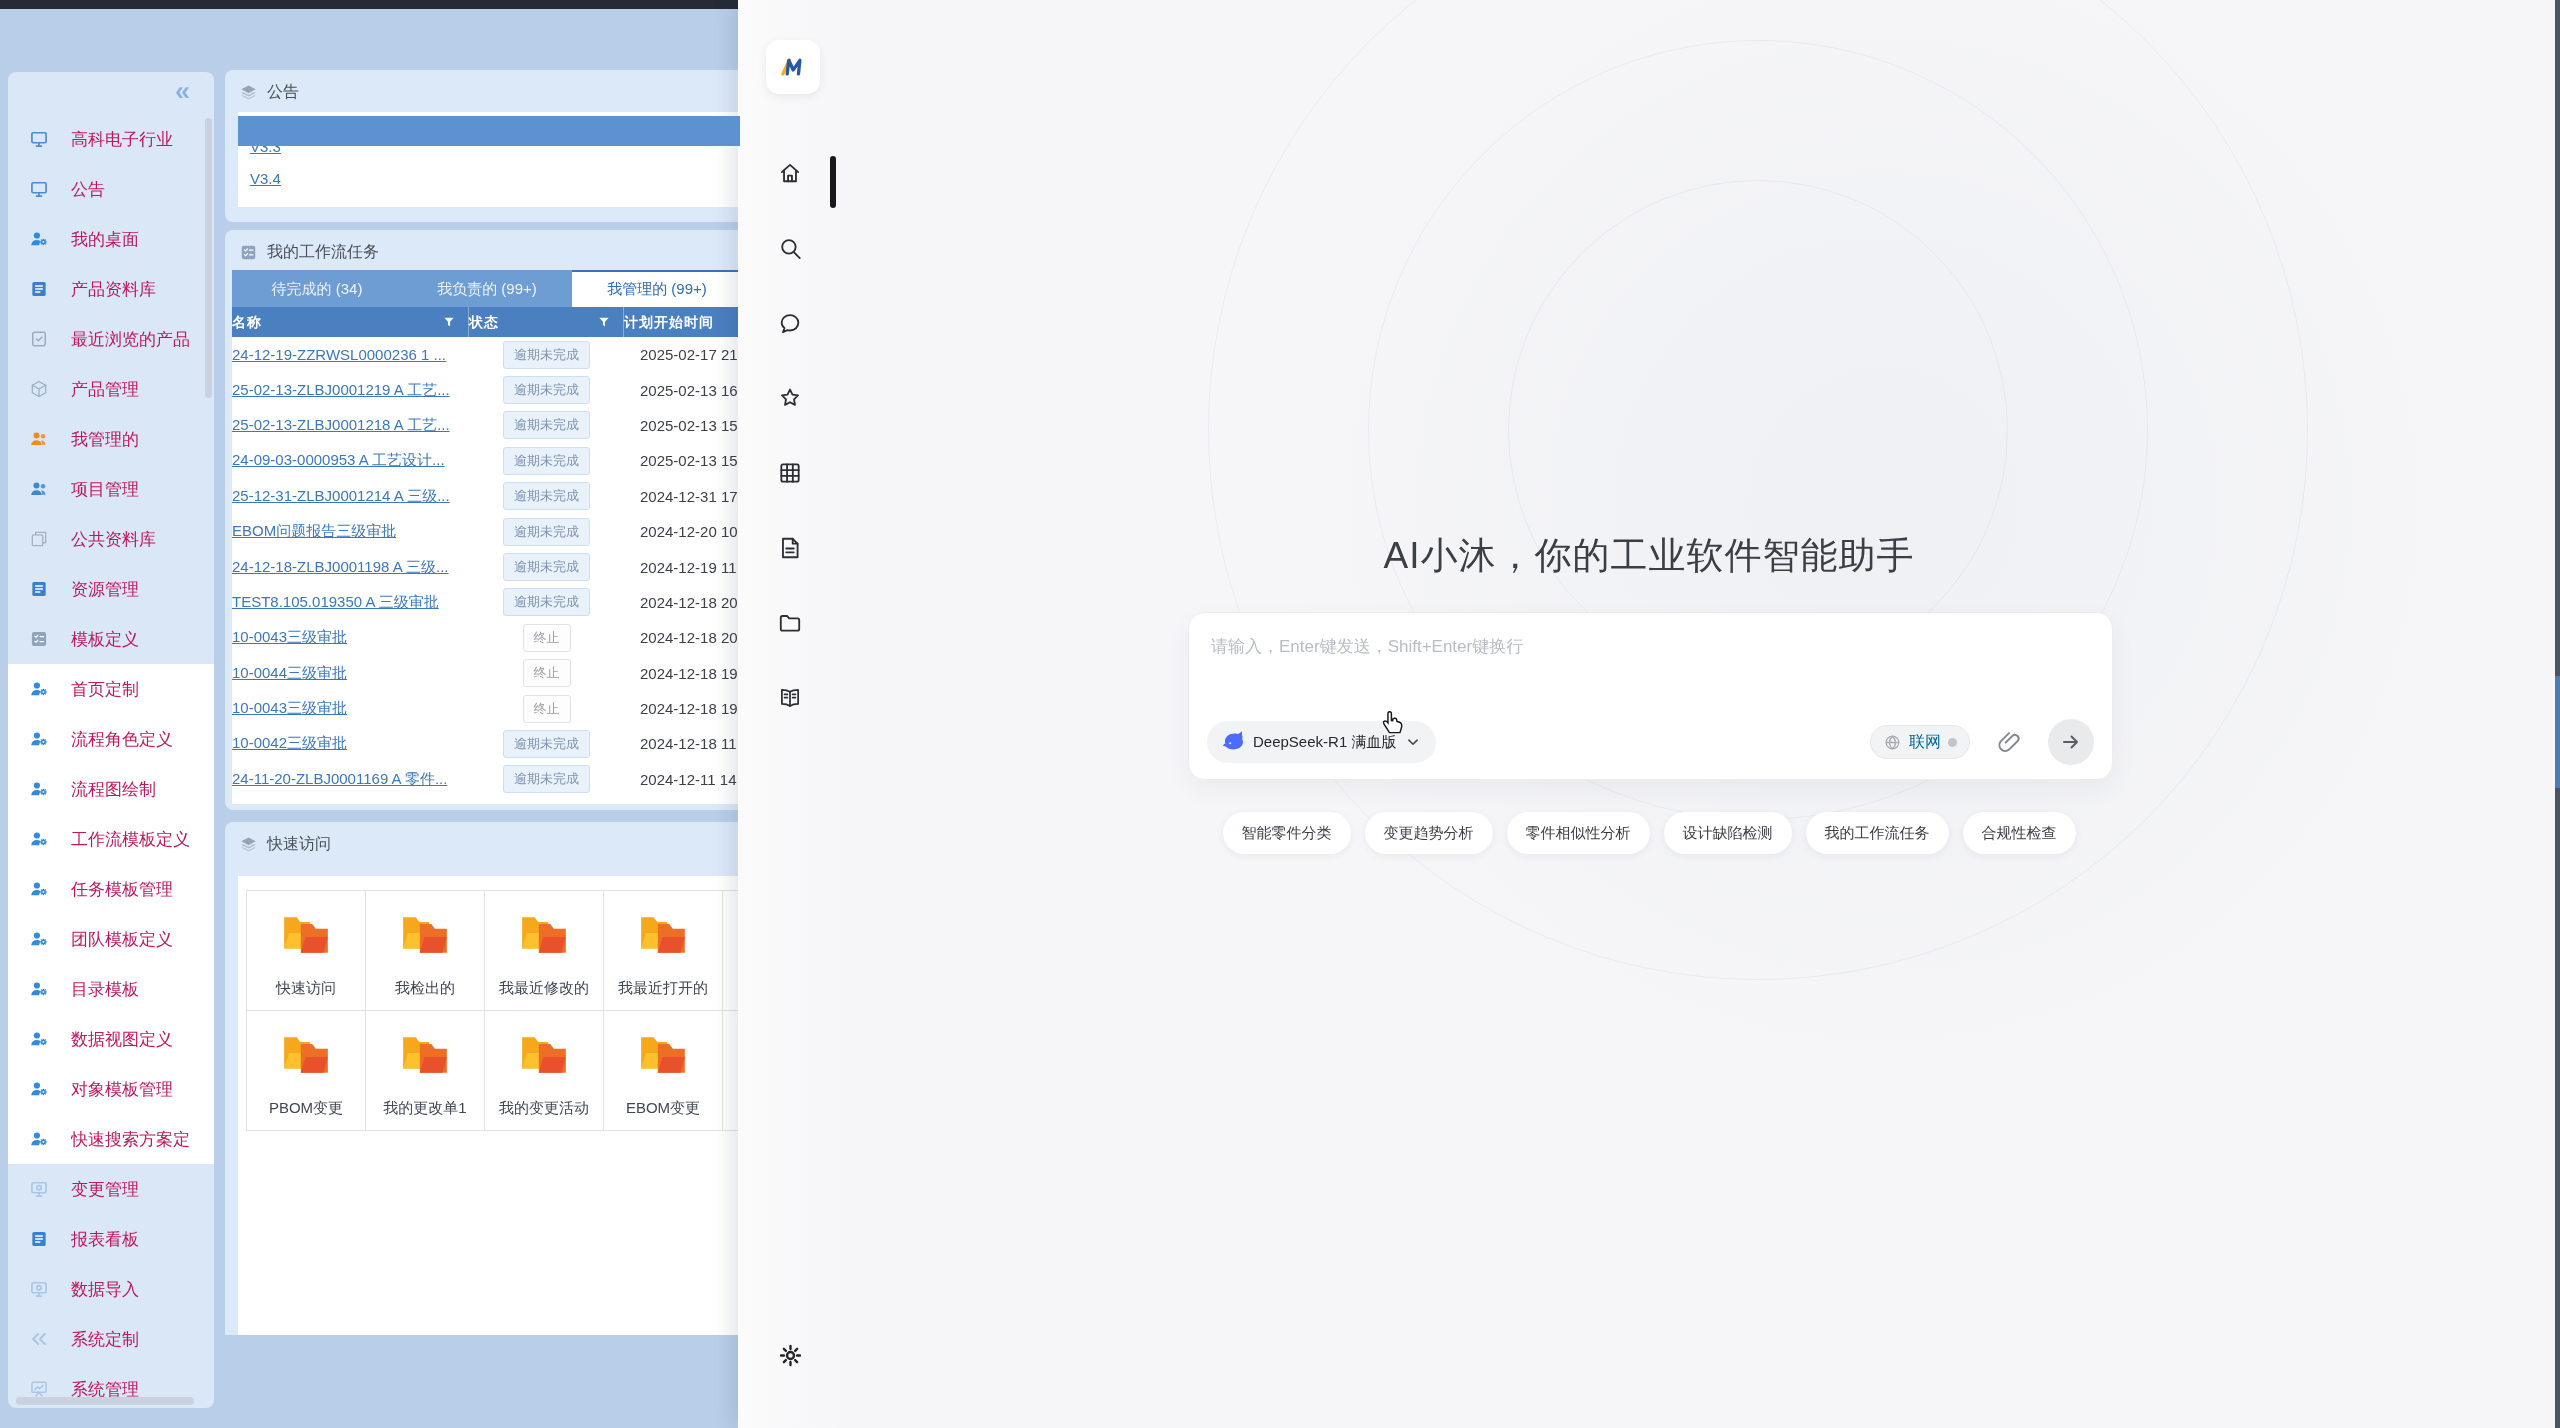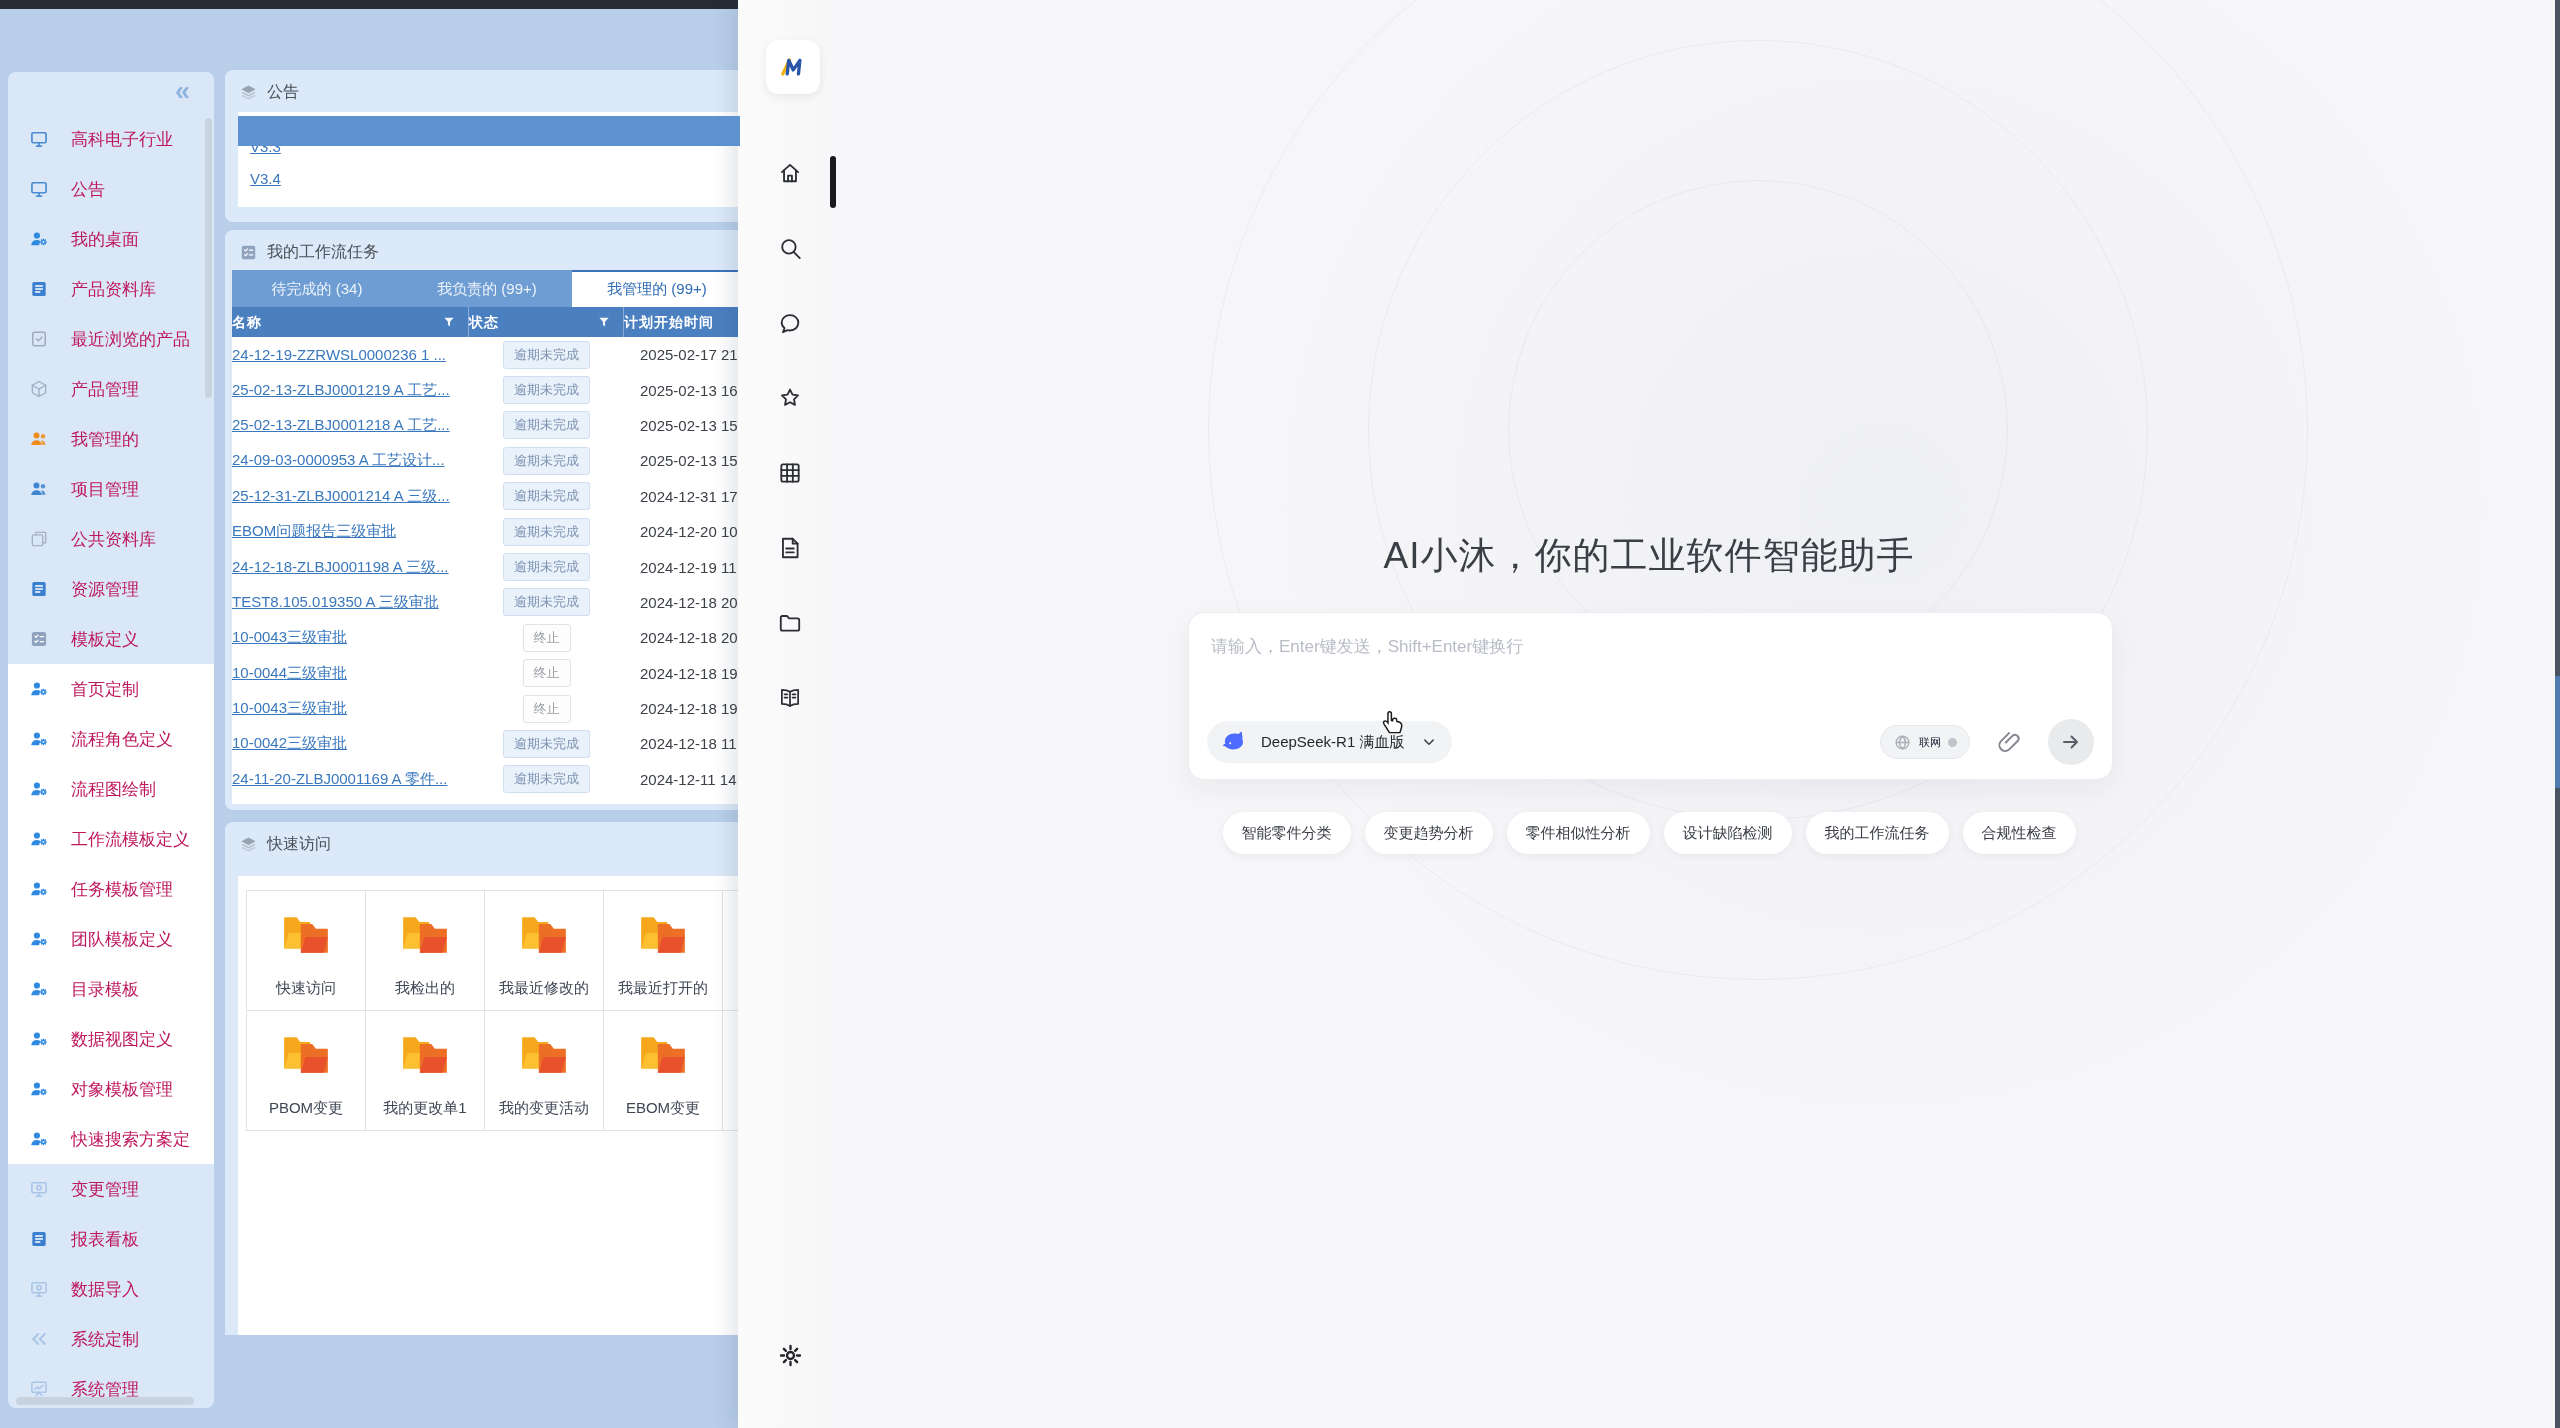--- a/index.html
+++ b/index.html
@@ -75,28 +75,28 @@
   .ai-logo span{position:absolute;left:11px;top:11px;width:32px;height:32px}
   .rail-item{position:absolute;left:39px;width:26px;height:26px;cursor:pointer}
   .rail-indicator{position:absolute;left:92px;top:156px;width:6px;height:52px;background:#17191d;border-radius:3px}
   .rail-gear{position:absolute;left:39px;top:1342px;width:27px;height:27px;cursor:pointer}
 
   .ai-title{position:absolute;left:0;top:531px;width:1822px;text-align:center;font-size:37px;color:#3a3e45;letter-spacing:1px}
 
   .ai-input-card{position:absolute;left:450px;top:612px;width:925px;height:168px;background:#fff;border:1px solid #ececf0;border-radius:16px;box-shadow:0 10px 26px rgba(30,40,70,.05)}
   .ai-textarea{position:absolute;left:22px;top:22px;right:22px;height:56px;border:none;outline:none;resize:none;background:transparent;font-family:"Liberation Sans","DejaVu Sans",sans-serif;font-size:17px;color:#41444b}
   .ai-textarea::placeholder{color:#b8bcc5}
-  .model-pill{position:absolute;left:18px;bottom:16px;height:42px;border-radius:21px;background:#f2f3f5;display:flex;align-items:center;gap:16px;padding:0 14px;cursor:pointer}
+  .model-pill{position:absolute;left:18px;bottom:16px;height:42px;border-radius:21px;background:#f2f3f5;display:flex;align-items:center;gap:8px;padding:0 14px;cursor:pointer}
   .model-pill .whale{width:24px;height:24px}
   .model-pill .model-label{font-size:15px;color:#26282e;font-weight:500;white-space:nowrap}
   .model-pill .chev{width:18px;height:18px}
   .right-controls{position:absolute;right:18px;bottom:14px;display:flex;align-items:center;gap:26px}
   .net-pill{height:34px;border-radius:17px;background:#f2f3f4;border:1px solid #e7e8ec;display:flex;align-items:center;gap:7px;padding:0 12px;cursor:pointer}
   .net-pill .globe{width:19px;height:19px}
-  .net-pill .net-label{font-size:11px;color:#0f172a}
+  .net-pill .net-label{font-size:16px;color:#0369a1}
   .net-pill .net-dot{width:9px;height:9px;border-radius:50%;background:#c0c4cb}
   .clip-btn{width:26px;height:26px;cursor:pointer}
   .send-btn{width:46px;height:46px;border-radius:50%;background:#e9eaec;position:relative;cursor:pointer}
   .send-btn span{position:absolute;left:11px;top:11px;width:24px;height:24px}
 
   .chips{position:absolute;left:0;top:812px;width:1822px;display:flex;justify-content:center;gap:14px}
   .chip{height:42px;line-height:42px;padding:0 19px;background:#fff;border-radius:21px;font-size:15px;color:#3a3e45;box-shadow:0 2px 8px rgba(30,40,70,.06);cursor:pointer;white-space:nowrap}
 
   .ai-scroll-track{position:absolute;right:0;top:0;width:5px;bottom:0;background:#4b5362}
   .ai-scroll-thumb{position:absolute;right:0;top:676px;width:5px;height:112px;background:#4f7bb0;cursor:pointer}

